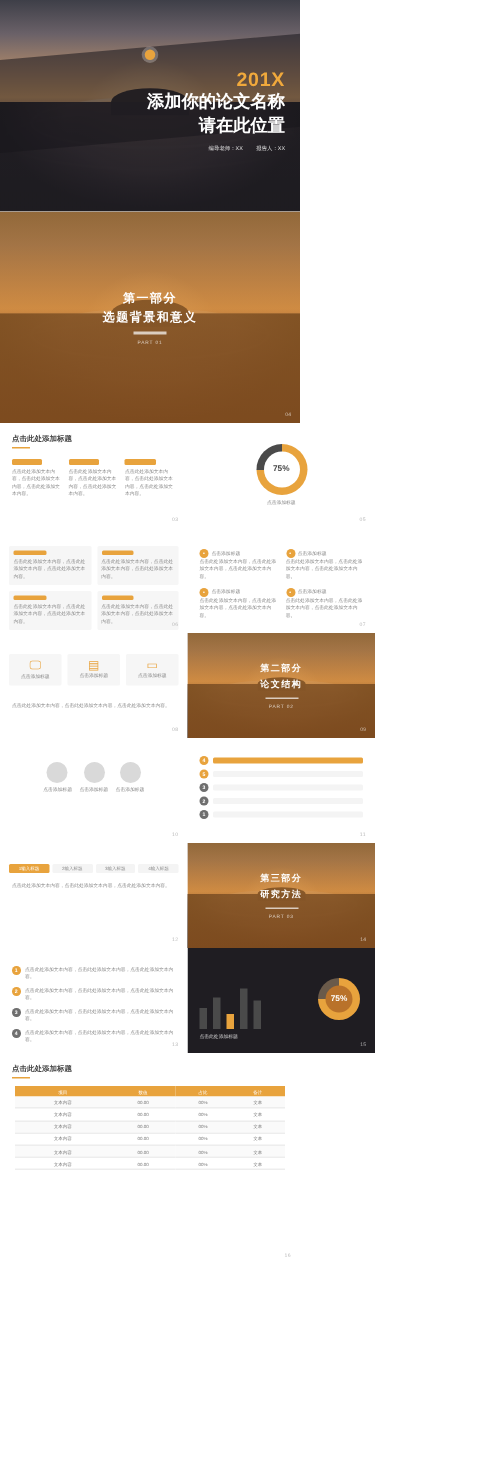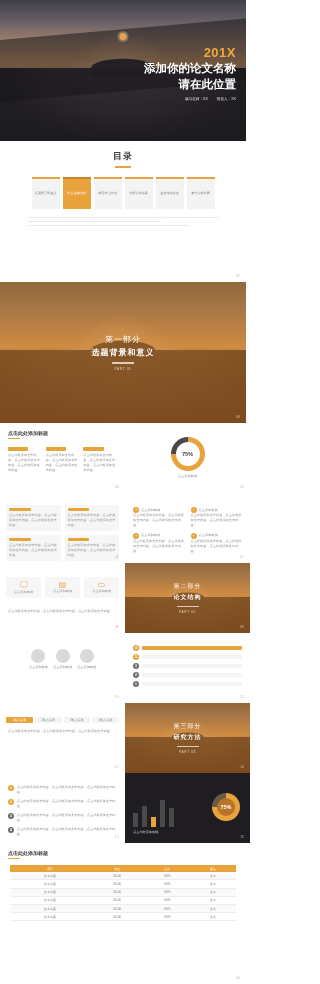--- a/index.html
+++ b/index.html
@@ -1,18 +1,18 @@
 <!DOCTYPE html>
 <html><head>
 <meta charset="utf-8">
 <style>
   html,body{margin:0;padding:0;background:#ffffff;}
   body{width:250px;font-family:"Liberation Sans","DejaVu Sans",sans-serif;color:#333;}
   .deck{width:250px;}
-  .slide{position:relative;width:246px;height:141px;overflow:hidden;background:#fff;}
+  .slide{position:relative;width:200px;height:141px;overflow:hidden;background:#fff;}
   .row{display:flex;width:250px;}
   .half{position:relative;width:125px;height:70px;overflow:hidden;background:#fff;}
 
   
   .photo{position:absolute;inset:0;background:
       radial-gradient(circle at 50% 62%, rgba(255,210,150,.55) 0 12%, rgba(0,0,0,0) 36%),
       linear-gradient(#3e3f48 0%, #6a6168 16%, #b08a6a 34%, #e0a96d 46%, #8a6a5c 58%, #4a4248 72%, #2a262c 100%);
   }
   .photo:after{content:"";position:absolute;left:0;right:0;bottom:0;height:52%;
     background:
@@ -48,21 +48,21 @@
   .toc-card{width:24px;height:26px;background:#f3f3f3;border-top:2px solid #e8a33d;
     font-size:3.1px;color:#777;display:flex;align-items:center;justify-content:center;text-align:center;padding:2px;line-height:1.5;}
   .toc-card.alt{background:#e8a33d;color:#fff;border-top-color:#c9862a;}
   .toc-lines{margin:8px auto 0;width:190px;}
   .toc-lines div{height:1.2px;background:#ececec;margin-bottom:3px;}
   .toc-lines div:nth-child(2){width:70%;}
   .toc-lines div:nth-child(3){width:85%;}
 
   
   .sec-wrap{position:absolute;inset:0;display:flex;flex-direction:column;align-items:center;justify-content:center;z-index:3;}
-  .sec-t1{font-size:8px;font-weight:normal;color:#fff;letter-spacing:1px;}
+  .sec-t1{font-size:8px;font-weight:bold;color:#fff;letter-spacing:1px;}
   .sec-t2{font-size:8px;font-weight:bold;color:#fff;letter-spacing:1px;margin-top:2px;}
   .sec-rule{width:22px;height:1.5px;background:rgba(255,255,255,.7);margin-top:4px;}
   .sec-sub{font-size:3.2px;color:rgba(255,255,255,.7);margin-top:3px;letter-spacing:.6px;}
   .orange-tint{position:absolute;inset:0;background:linear-gradient(rgba(214,138,46,.55),rgba(176,100,30,.65));}
 
   
   .hd{position:absolute;left:8px;top:7px;}
   .hd-t{font-size:5px;font-weight:bold;color:#444;}
   .hd-r{width:12px;height:1.2px;background:#e8a33d;margin-top:2px;}
   .chip{background:#f4f4f4;border-radius:1px;}
@@ -107,38 +107,20 @@
       <div class="cover-year">201X</div>
       <div class="cover-main">添加你的论文名称</div>
       <div class="cover-main">请在此位置</div>
       <div class="cover-sub">
         <span>编导老师：XX</span>
         <span>报告人：XX</span>
       </div>
     </div>
   </div>
 
-  <div class="slide">
-    <div class="toc-title">目录</div>
-    <div class="toc-rule"></div>
-    <div class="toc-grid">
-      <div class="toc-card">选题背景和意义</div>
-      <div class="toc-card alt">论文主体结构</div>
-      <div class="toc-card">研究方法介绍</div>
-      <div class="toc-card">分析讨论结果</div>
-      <div class="toc-card">主要结论总结</div>
-      <div class="toc-card">参考文献列表</div>
-    </div>
-    <div class="toc-lines">
-        <div></div>
-        <div></div>
-        <div></div>
-      </div>
-    <div class="pagenum">02</div>
-  </div>
 
   <div class="slide">
     <div class="photo">
         <div class="ring"></div>
         <div class="ring2"></div>
         <div class="dome"></div>
       </div>
     <div class="orange-tint"></div>
     <div class="sec-wrap">
       <div class="sec-t1">第一部分</div>

